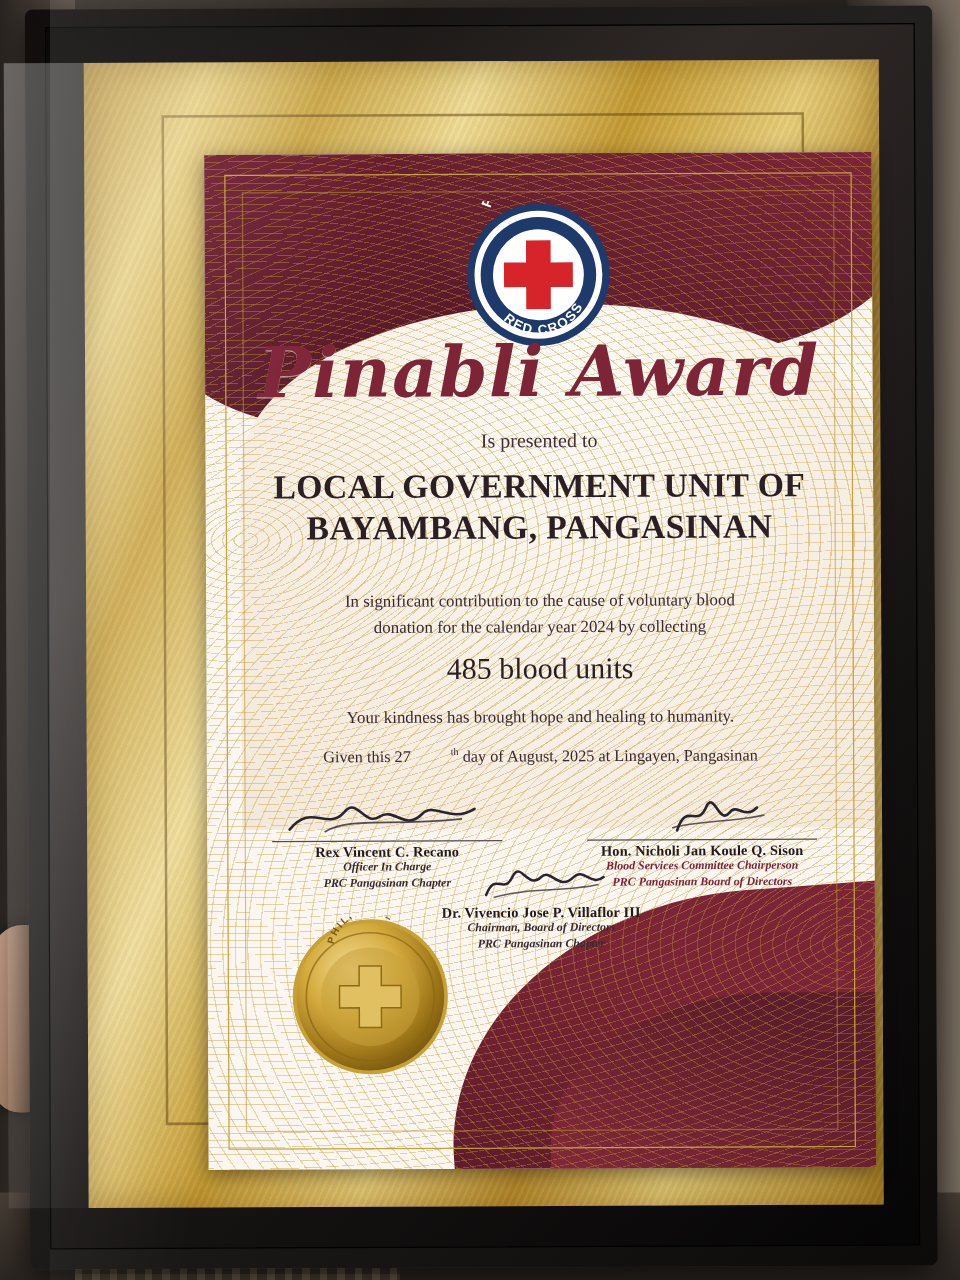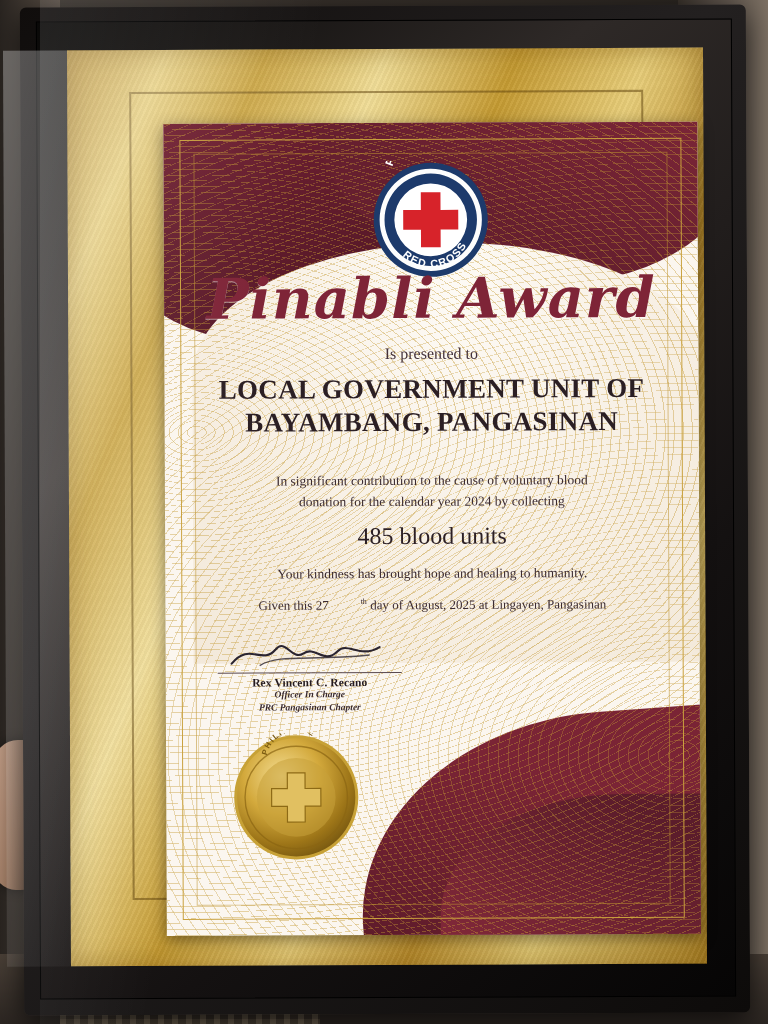--- a/index.html
+++ b/index.html
@@ -379,21 +379,44 @@
                   <path d="M12 28 C30 6, 42 30, 56 14 C66 2, 72 26, 84 18 C96 10, 104 30, 118 16 C128 6, 140 24, 160 12" fill="none" stroke="#2a2430" stroke-width="2.1" stroke-linecap="round"></path>
                   <path d="M40 30 C60 18, 90 26, 150 20" fill="none" stroke="#2a2430" stroke-width="1.4" opacity=".8"></path>
                 </svg>
               </div>
               <div class="sig-line"></div>
               <div class="sig-name">Rex Vincent C. Recano</div>
               <div class="sig-role">Officer In Charge</div>
               <div class="sig-role">PRC Pangasinan Chapter</div>
             </div>
 
-
+            <div class="sig-block sig-right">
+              <div class="sig-scribble">
+                <svg viewBox="0 0 180 36" width="180" height="36">
+                  <path d="M70 30 C78 6, 86 30, 94 10 C100 0, 104 26, 112 16 C118 8, 124 22, 134 12" fill="none" stroke="#2a2430" stroke-width="2.1" stroke-linecap="round"></path>
+                  <path d="M66 28 C88 22, 112 24, 140 18" fill="none" stroke="#2a2430" stroke-width="1.2" opacity=".75"></path>
+                </svg>
+              </div>
+              <div class="sig-line"></div>
+              <div class="sig-name">Hon. Nicholi Jan Koule Q. Sison</div>
+              <div class="sig-role maroon">Blood Services Committee Chairperson</div>
+              <div class="sig-role maroon">PRC Pangasinan Board of Directors</div>
+            </div>
+
+            <div class="sig-block sig-center">
+              <div class="sig-scribble">
+                <svg viewBox="0 0 180 36" width="180" height="36">
+                  <path d="M46 28 C54 8, 60 30, 68 12 C74 2, 80 24, 90 14 C98 6, 104 26, 116 14 C124 6, 130 22, 140 14" fill="none" stroke="#2a2430" stroke-width="2" stroke-linecap="round"></path>
+                  <path d="M52 30 C80 22, 108 26, 136 20" fill="none" stroke="#2a2430" stroke-width="1.2" opacity=".75"></path>
+                </svg>
+              </div>
+              <div class="sig-name">Dr. Vivencio Jose P. Villaflor III</div>
+              <div class="sig-role">Chairman, Board of Directors</div>
+              <div class="sig-role">PRC Pangasinan Chapter</div>
+            </div>
 
           </div>
 
           <div class="seal">
             <svg viewBox="0 0 130 130" width="128" height="128">
               <defs>
                 <radialGradient id="sealgrad" cx="38%" cy="32%" r="72%">
                   <stop offset="0%" stop-color="#f4dd92"></stop>
                   <stop offset="45%" stop-color="#d3a93c"></stop>
                   <stop offset="80%" stop-color="#9d7518"></stop>

